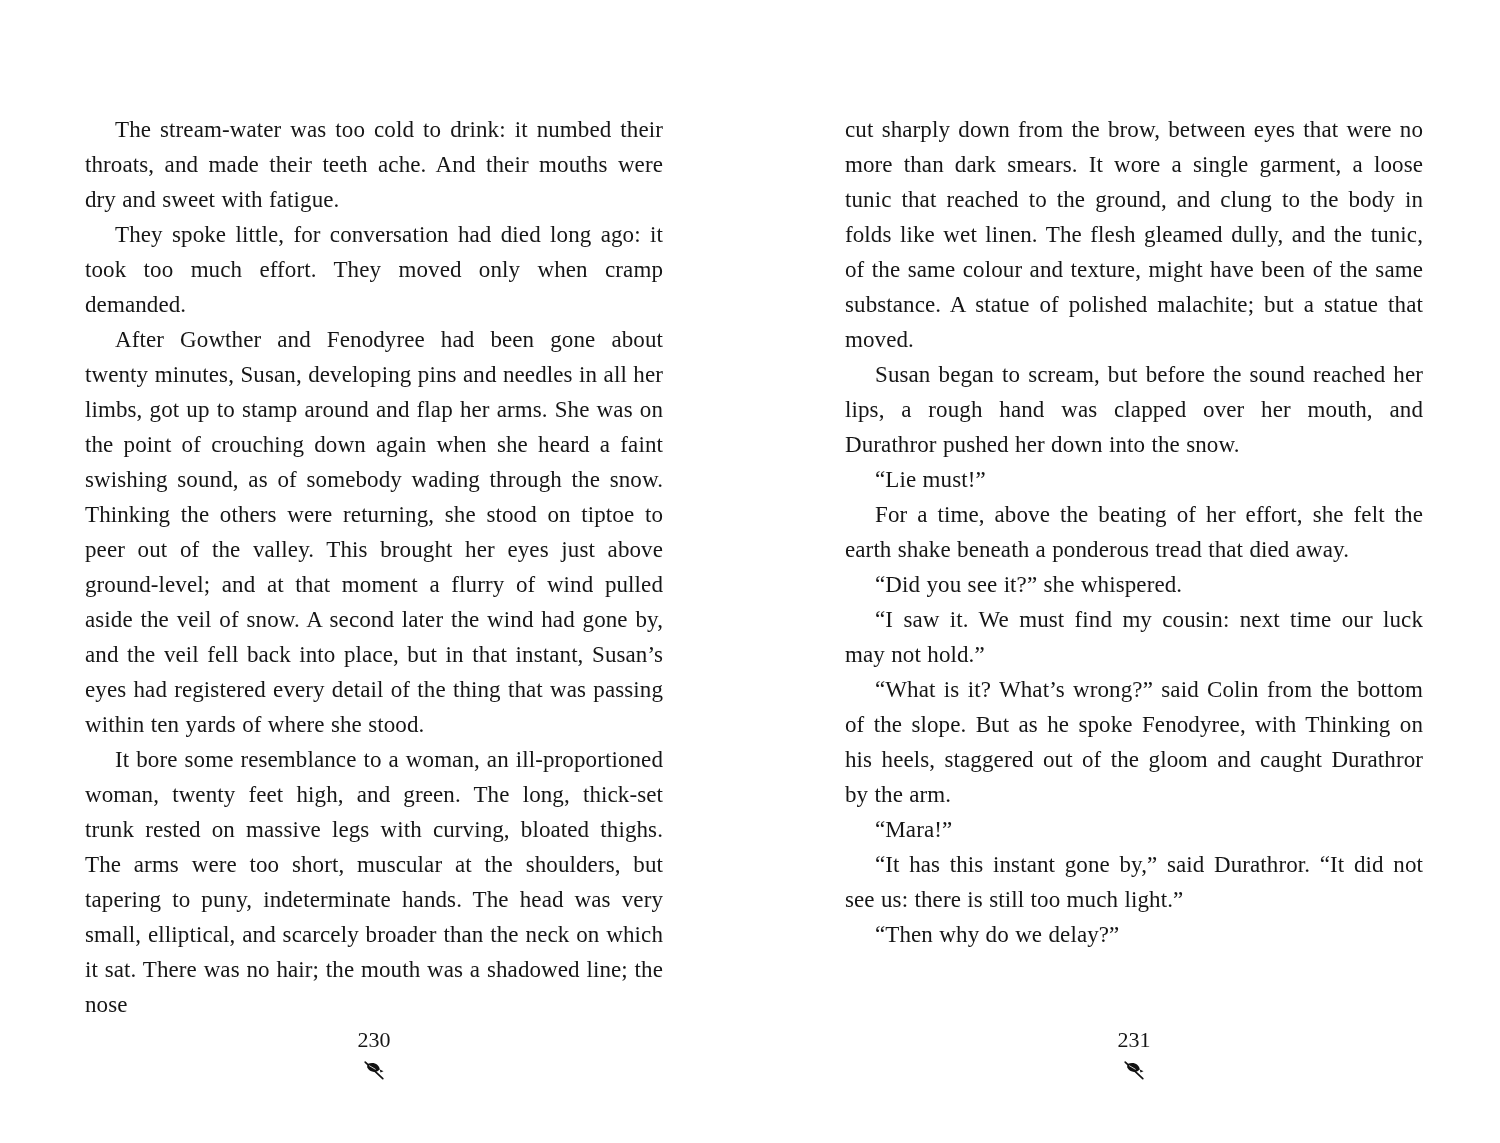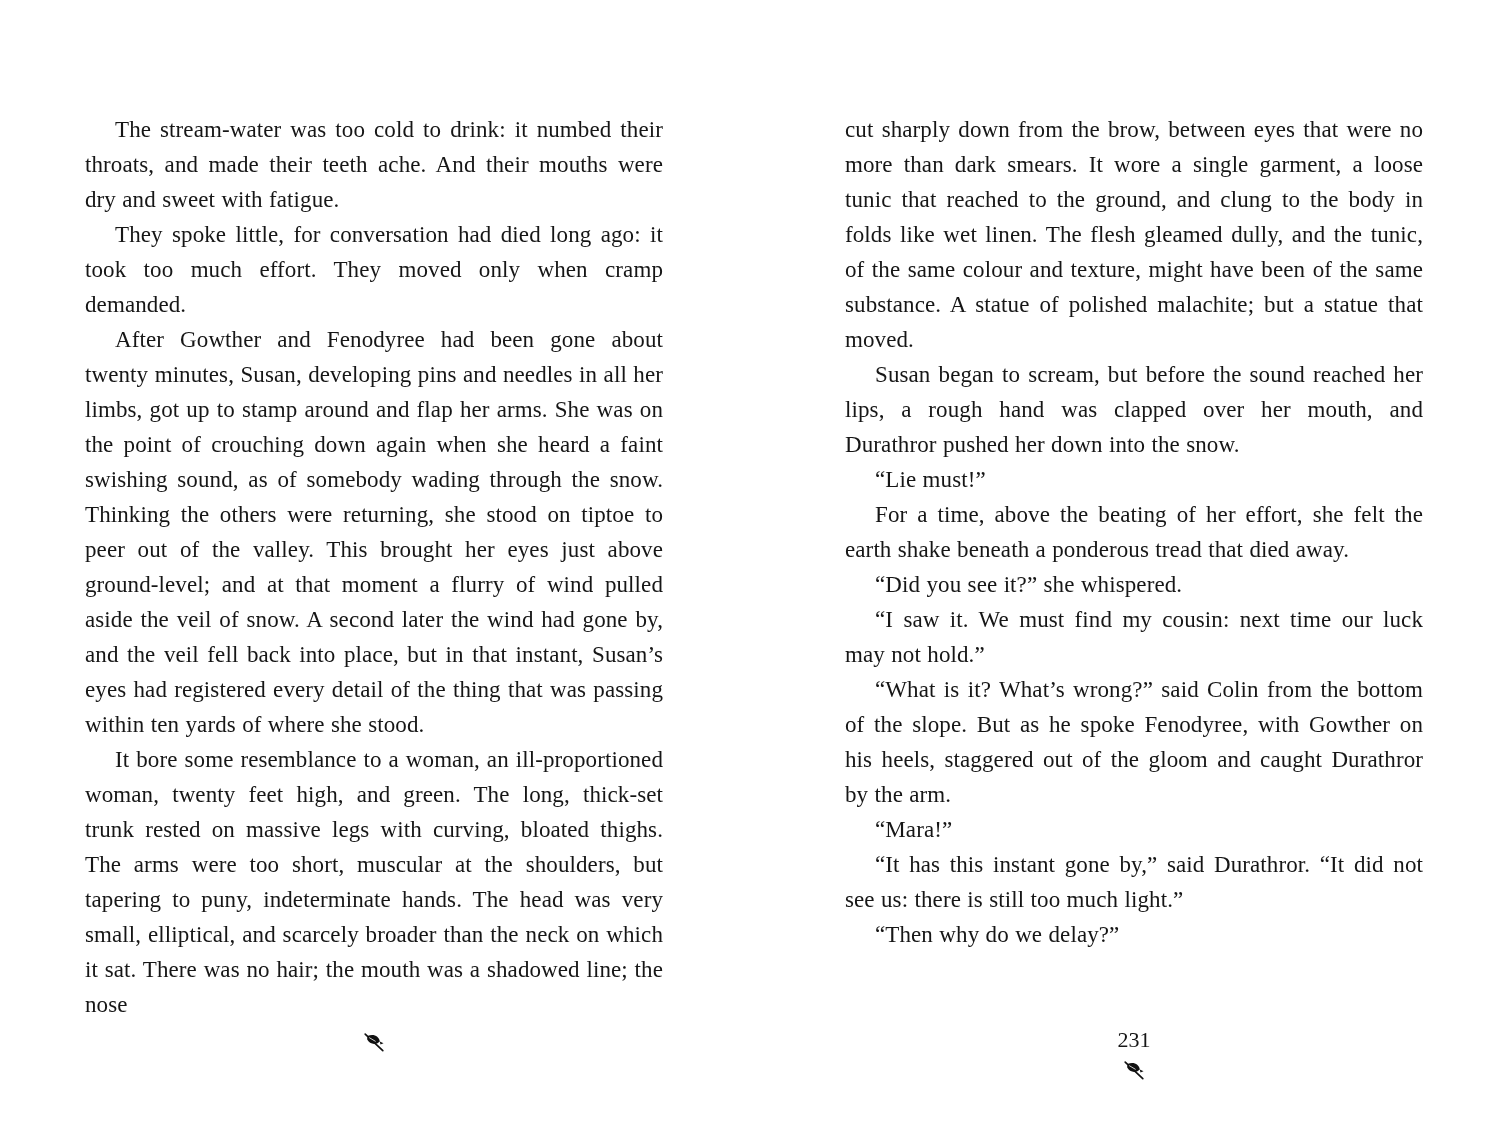--- a/index.html
+++ b/index.html
@@ -62,40 +62,41 @@
 <body>
 
 <div class="page page-left">
   <div class="text-column">
       <p class="para indent">The stream-water was too cold to drink: it numbed their throats, and made their teeth ache. And their mouths were dry and sweet with fatigue.</p>
       <p class="para indent">They spoke little, for conversation had died long ago: it took too much effort. They moved only when cramp demanded.</p>
       <p class="para indent">After Gowther and Fenodyree had been gone about twenty minutes, Susan, developing pins and needles in all her limbs, got up to stamp around and flap her arms. She was on the point of crouching down again when she heard a faint swishing sound, as of somebody wading through the snow. Thinking the others were returning, she stood on tiptoe to peer out of the valley. This brought her eyes just above ground-level; and at that moment a flurry of wind pulled aside the veil of snow. A second later the wind had gone by, and the veil fell back into place, but in that instant, Susan’s eyes had registered every detail of the thing that was passing within ten yards of where she stood.</p>
       <p class="para indent">It bore some resemblance to a woman, an ill-proportioned woman, twenty feet high, and green. The long, thick-set trunk rested on massive legs with curving, bloated thighs. The arms were too short, muscular at the shoulders, but tapering to puny, indeterminate hands. The head was very small, elliptical, and scarcely broader than the neck on which it sat. There was no hair; the mouth was a shadowed line; the nose</p>
     </div>
   <div class="footer">
+    <span class="page-num">230</span>
     <span class="ornament">
       <svg viewBox="0 0 26 26" width="26" height="26" aria-hidden="true">
         <path d="M6.5 6.0 C 12.5 3.2, 18.0 6.2, 18.8 11.4 C 14.6 15.6, 8.6 14.2, 6.1 9.3 Z" fill="#111"></path>
         <path d="M4.2 4.2 L 21.8 20.6" stroke="#111" stroke-width="1.7" stroke-linecap="round" fill="none"></path>
         <path d="M18.8 11.4 L 22.5 13.2 L 19.5 14.6 Z" fill="#111"></path>
         <path d="M8.2 7.6 L 14.6 11.4" stroke="#fff" stroke-width="0.8" fill="none"></path>
       </svg>
     </span>
   </div>
 </div>
 
 <div class="page page-right">
   <div class="text-column">
       <p class="para">cut sharply down from the brow, between eyes that were no more than dark smears. It wore a single garment, a loose tunic that reached to the ground, and clung to the body in folds like wet linen. The flesh gleamed dully, and the tunic, of the same colour and texture, might have been of the same substance. A statue of polished malachite; but a statue that moved.</p>
       <p class="para indent">Susan began to scream, but before the sound reached her lips, a rough hand was clapped over her mouth, and Durathror pushed her down into the snow.</p>
       <p class="para indent">“Lie must!”</p>
       <p class="para indent">For a time, above the beating of her effort, she felt the earth shake beneath a ponderous tread that died away.</p>
       <p class="para indent">“Did you see it?” she whispered.</p>
       <p class="para indent">“I saw it. We must find my cousin: next time our luck may not hold.”</p>
-      <p class="para indent">“What is it? What’s wrong?” said Colin from the bottom of the slope. But as he spoke Fenodyree, with Gowther on his heels, staggered out of the gloom and caught Durathror by the arm.</p>
+      <p class="para indent">“What is it? What’s wrong?” said Colin from the bottom of the slope. But as he spoke Fenodyree, with Thinking on his heels, staggered out of the gloom and caught Durathror by the arm.</p>
       <p class="para indent">“Mara!”</p>
       <p class="para indent">“It has this instant gone by,” said Durathror. “It did not see us: there is still too much light.”</p>
       <p class="para indent">“Then why do we delay?”</p>
     </div>
   <div class="footer">
     <span class="page-num">231</span>
     <span class="ornament">
       <svg viewBox="0 0 26 26" width="26" height="26" aria-hidden="true">
         <path d="M6.5 6.0 C 12.5 3.2, 18.0 6.2, 18.8 11.4 C 14.6 15.6, 8.6 14.2, 6.1 9.3 Z" fill="#111"></path>
         <path d="M4.2 4.2 L 21.8 20.6" stroke="#111" stroke-width="1.7" stroke-linecap="round" fill="none"></path>

